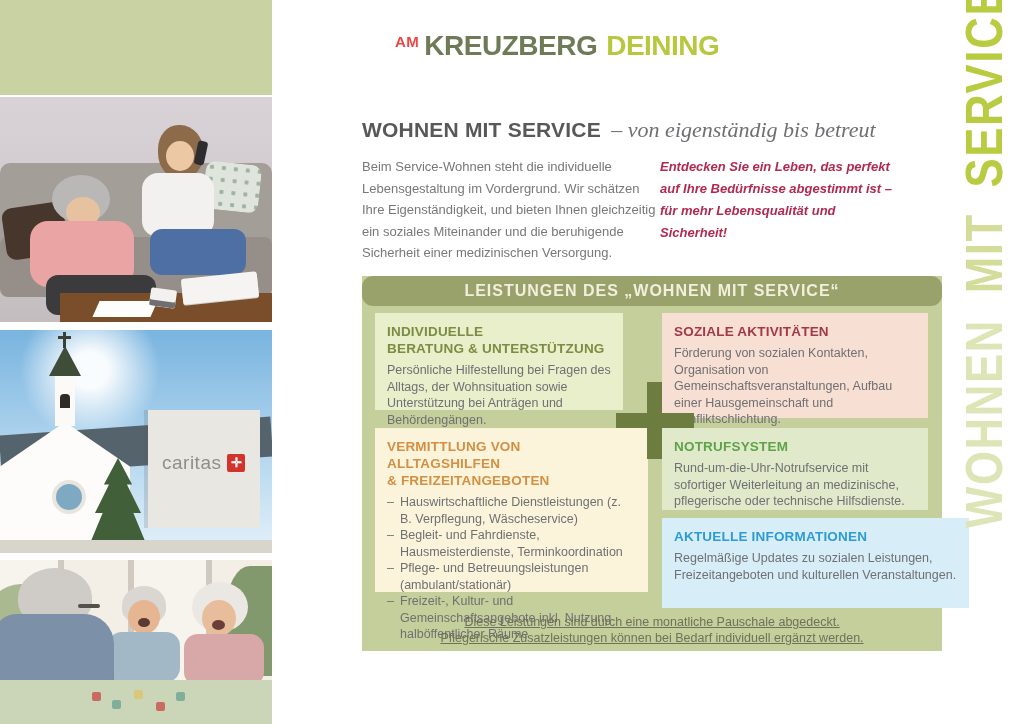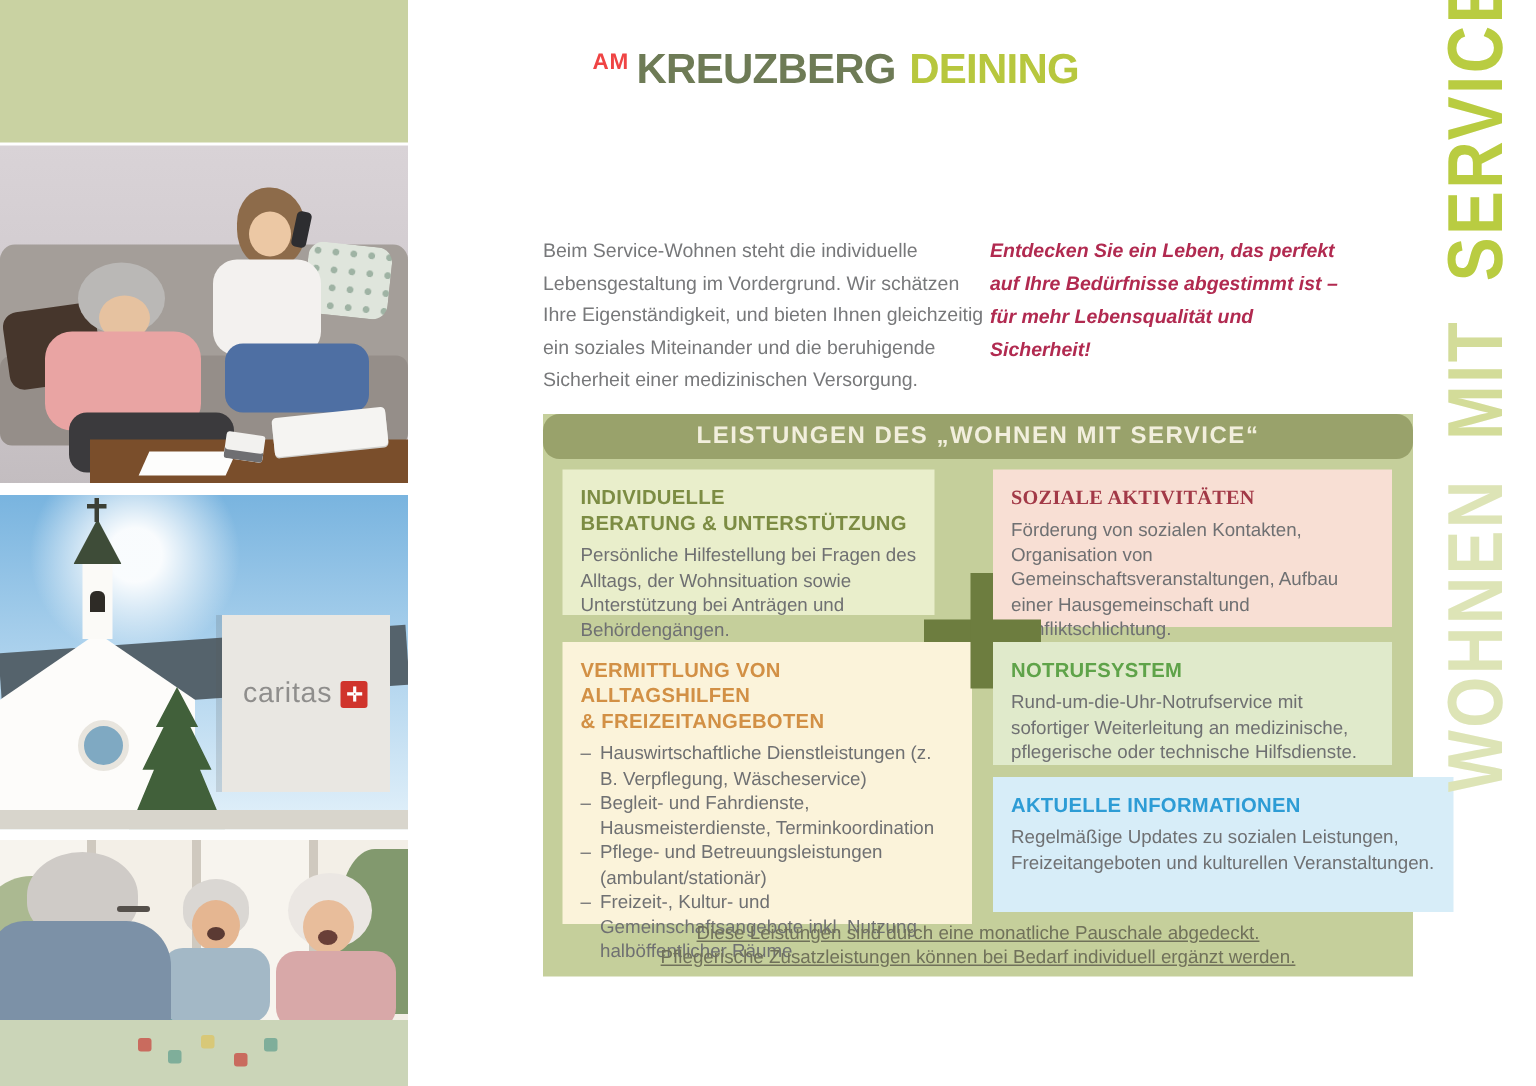--- a/index.html
+++ b/index.html
@@ -98,22 +98,22 @@
   .panel { left:362px; top:276px; width:580px; height:375px; background:#c5cf9b; }
   .banner { left:0; top:0; width:580px; height:30px; background:#99a26b; display:flex; align-items:center; justify-content:center;border-radius:11px; }
   .banner-text { color:#f2efdd; font-size:16px; font-weight:bold; letter-spacing:1px; }
 
   .box { box-sizing:border-box; padding:10px 12px; }
   .box-title { font-size:13.5px; font-weight:bold; letter-spacing:.2px; line-height:17px; margin-bottom:5px; white-space:pre-line; }
   .box-body { font-size:12.5px; line-height:16.5px; color:#6f7072; }
   .box-individual  { left:13px;  top:37px;  width:248px; height:97px;  background:#e9eecb; }
   .box-individual .box-title { color:#7c8c43; }
   .box-social      { left:300px; top:37px;  width:266px; height:105px; background:#f8dfd4; }
-  .box-social .box-title { color:#a23947;font-family:Liberation Serif, serif; }
-  .box-vermittlung { left:13px;  top:152px; width:273px; height:188px; background:#fbf3da; }
+  .box-social .box-title { color:#a23947; }
+  .box-vermittlung { left:13px;  top:152px; width:273px; height:164px; background:#fbf3da; }
   .box-vermittlung .box-title { color:#d29045; }
   .box-notruf      { left:300px; top:152px; width:266px; height:82px;  background:#e0eacb; }
   .box-notruf .box-title { color:#5fa349; }
   .box-info        { left:300px; top:242px; width:307px; height:90px;  background:#d7edf8; }
   .box-info .box-title { color:#2d9cd5; }
 
   .bullet { position:relative; padding-left:13px; font-size:12.5px; line-height:16.5px; color:#6f7072; }
   .bullet::before { content:"–"; position:absolute; left:0; top:0; }
 
   .plus-h { left:254px; top:137px; width:78px; height:15px; background:#6d7d3f; }
@@ -201,20 +201,24 @@
     <div class="abs p3-tile t4"></div>
     <div class="abs p3-tile t5"></div>
   </div>
 
   <div class="abs logo">
     <span class="logo-am">AM</span>
     <span class="logo-kreuzberg">KREUZBERG</span>
     <span class="logo-deining">DEINING</span>
   </div>
 
+  <div class="abs heading">
+    <span class="heading-bold">WOHNEN MIT SERVICE</span>
+    <span class="heading-italic">– von eigenständig bis betreut</span>
+  </div>
 
   <div class="abs intro">Beim Service-Wohnen steht die individuelle Lebensgestaltung im Vordergrund. Wir schätzen Ihre Eigenständigkeit, und bieten Ihnen gleichzeitig ein soziales Miteinander und die beruhigende Sicherheit einer medizinischen Versorgung.</div>
   <div class="abs highlight">Entdecken Sie ein Leben, das perfekt auf Ihre Bedürfnisse abgestimmt ist – für mehr Lebensqualität und Sicherheit!</div>
 
   <div class="abs panel">
     <div class="abs banner">
       <span class="banner-text">LEISTUNGEN DES „WOHNEN MIT SERVICE“</span>
     </div>
 
     <div class="abs box box-individual">

